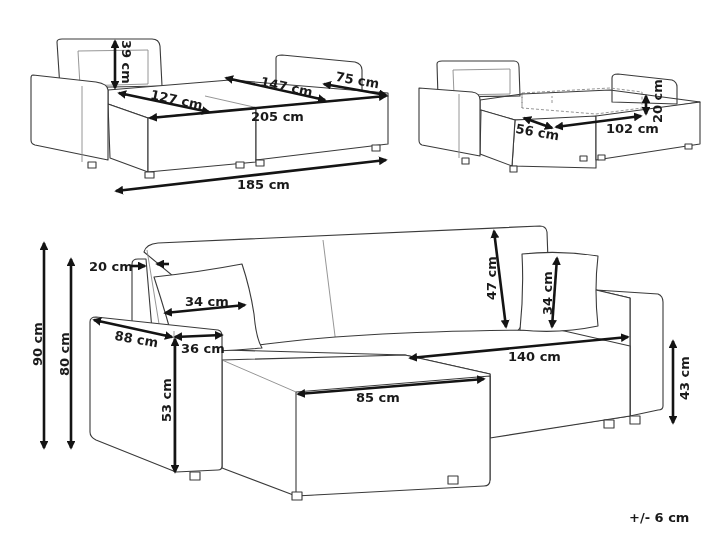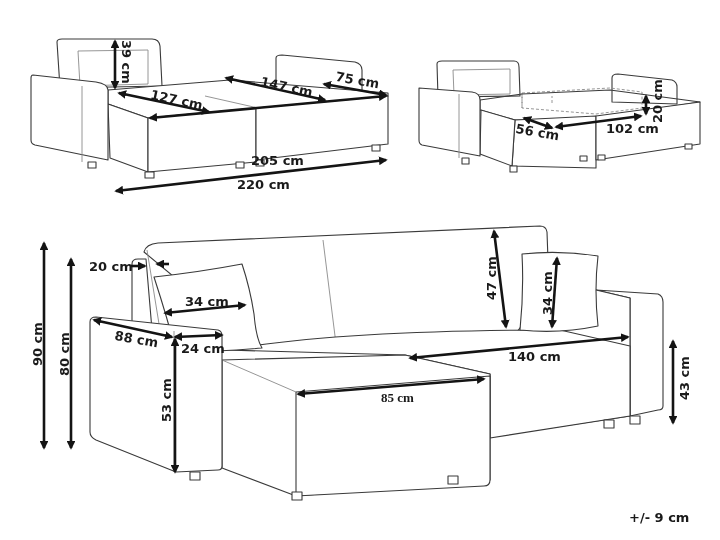--- a/index.html
+++ b/index.html
@@ -123,35 +123,35 @@
     <line class="dim" x1="410" y1="358" x2="628" y2="337" marker-start="url(#ah)" marker-end="url(#ah)"></line>
     <line class="dim" x1="298" y1="394" x2="484" y2="379" marker-start="url(#ah)" marker-end="url(#ah)"></line>
     <line class="dim" x1="673" y1="341" x2="673" y2="423" marker-start="url(#ah)" marker-end="url(#ah)"></line>
   </g>
 </svg>
 
 <span class="lbl" style="left:119px;top:84px;transform:rotate(90deg) translate(-44px,-14px);transform-origin:left top;">39 cm</span>
 <span class="lbl" style="left:152px;top:88px;transform:rotate(12deg);">127 cm</span>
 <span class="lbl" style="left:262px;top:75px;transform:rotate(12deg);">147 cm</span>
 <span class="lbl" style="left:337px;top:70px;transform:rotate(10deg);">75 cm</span>
-<span class="lbl" style="left:251px;top:110px;margin-top:44px;">205 cm</span>
-<span class="lbl" style="left:237px;top:178px;">220 cm</span>
+<span class="lbl" style="left:251px;top:110px;">205 cm</span>
+<span class="lbl" style="left:237px;top:178px;">185 cm</span>
 
 <span class="lbl" style="left:517px;top:122px;transform:rotate(10deg);">56 cm</span>
 <span class="lbl" style="left:578px;top:122px;margin-left:28px;">102 cm</span>
 <span class="lbl vr" style="left:651px;top:123px;">20 cm</span>
 
 <span class="lbl vr" style="left:31px;top:366px;">90 cm</span>
 <span class="lbl vr" style="left:58px;top:376px;">80 cm</span>
 <span class="lbl" style="left:89px;top:260px;">20 cm</span>
 <span class="lbl" style="left:185px;top:295px;">34 cm</span>
 <span class="lbl" style="left:116px;top:329px;transform:rotate(10deg);">88 cm</span>
-<span class="lbl" style="left:181px;top:342px;">24 cm</span>
+<span class="lbl" style="left:181px;top:342px;">36 cm</span>
 <span class="lbl vr" style="left:160px;top:422px;">53 cm</span>
 <span class="lbl vr" style="left:485px;top:300px;">47 cm</span>
 <span class="lbl vr" style="left:541px;top:315px;">34 cm</span>
 <span class="lbl" style="left:508px;top:350px;">140 cm</span>
-<span class="lbl" style="left:381px;top:391px;font-family:Liberation Serif, serif;">85 cm</span>
+<span class="lbl" style="left:356px;top:391px;">85 cm</span>
 <span class="lbl vr" style="left:678px;top:400px;">43 cm</span>
 
-<span class="lbl tol" style="left:629px;top:511px;">+/- 9 cm</span>
+<span class="lbl tol" style="left:629px;top:511px;">+/- 6 cm</span>
 
 </div>
 
 </body></html>

